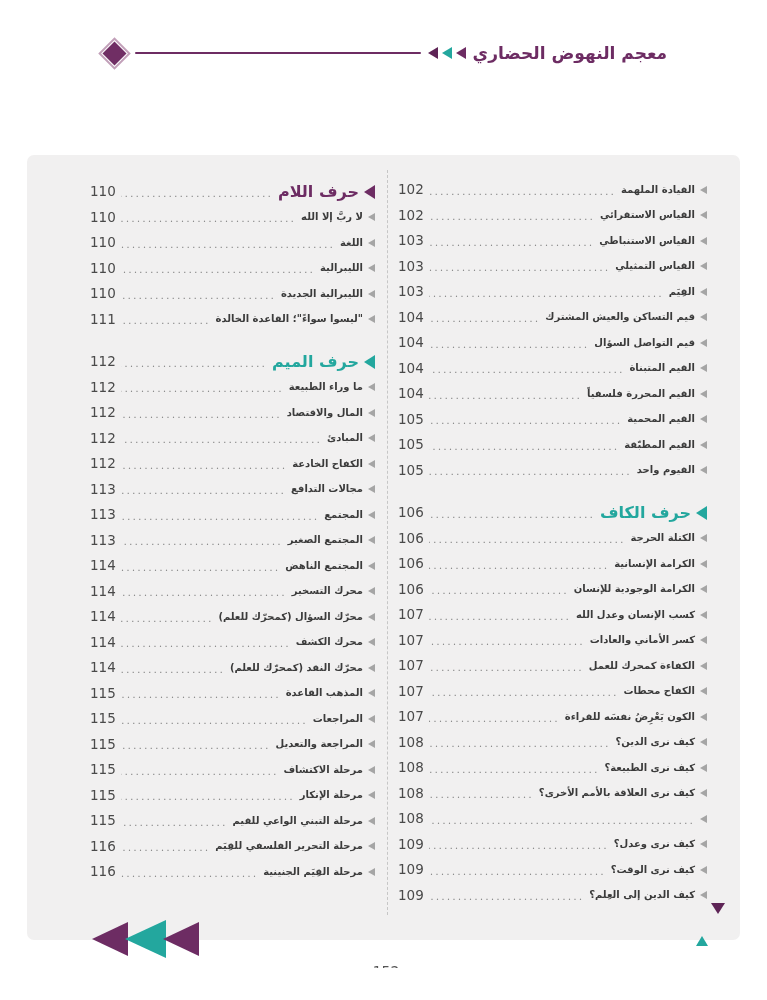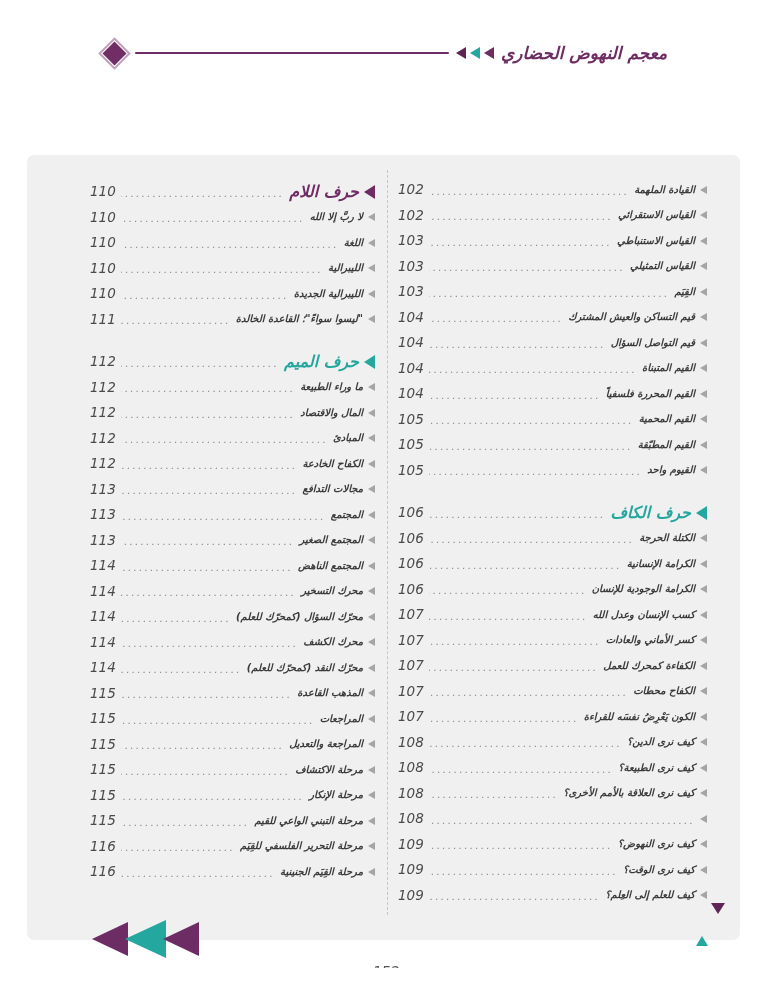--- a/index.html
+++ b/index.html
@@ -1,17 +1,17 @@
 <!DOCTYPE html>
 <html lang="ar"><head>
 <meta charset="utf-8">
 <style>
   html,body{margin:0;padding:0;background:#ffffff;}
   .page{position:relative;width:767px;height:968px;background:#ffffff;overflow:hidden;
-        font-family:"DejaVu Sans", sans-serif;font-style:italic;}
+        font-family:"DejaVu Sans", sans-serif;}
 
   
   .header-bar{position:absolute;top:36px;left:101px;right:100px;height:34px;
               display:flex;direction:rtl;align-items:center;gap:7px;}
   .header-title{font-size:17px;font-weight:bold;color:#6d2c63;white-space:nowrap;line-height:1;}
   .header-arrows{display:flex;direction:ltr;align-items:center;gap:4px;flex-shrink:0;}
   .tri-left{width:0;height:0;border-top:6.5px solid transparent;border-bottom:6.5px solid transparent;}
   .ha-1{border-right:10px solid #5e2456;}
   .ha-2{border-right:10px solid #23a79e;}
   .ha-3{border-right:10px solid #6d2c63;}
@@ -238,33 +238,33 @@
             <span class="leader"></span>
             <span class="pnum">108</span>
           </div>
           <div class="row">
             <span class="bullet"></span>
             <span class="leader"></span>
             <span class="pnum">108</span>
           </div>
           <div class="row">
             <span class="bullet"></span>
-            <span class="etitle">كيف نرى النهوض؟</span>
+            <span class="etitle">كيف نرى وعدل؟</span>
             <span class="leader"></span>
             <span class="pnum">109</span>
           </div>
           <div class="row">
             <span class="bullet"></span>
             <span class="etitle">كيف نرى الوقت؟</span>
             <span class="leader"></span>
             <span class="pnum">109</span>
           </div>
           <div class="row">
             <span class="bullet"></span>
-            <span class="etitle">كيف للعلم إلى العِلم؟</span>
+            <span class="etitle">كيف الدين إلى العِلم؟</span>
             <span class="leader"></span>
             <span class="pnum">109</span>
           </div>
         </div>
       </div>
     <div class="toc-col col-left">
         <div class="section">
           <div class="row head purple">
             <span class="bullet"></span>
             <span class="etitle">حرف اللام</span>

